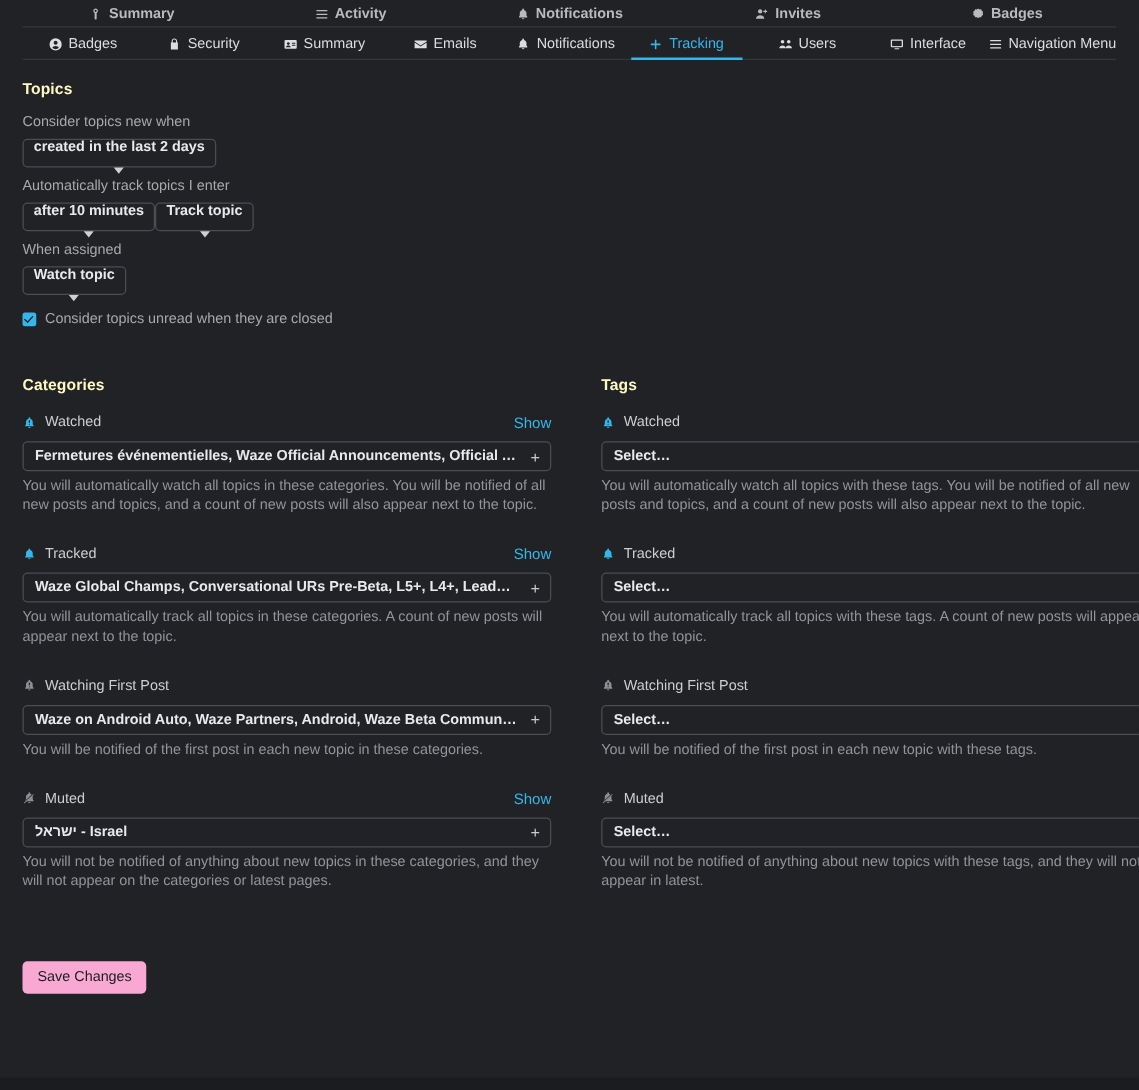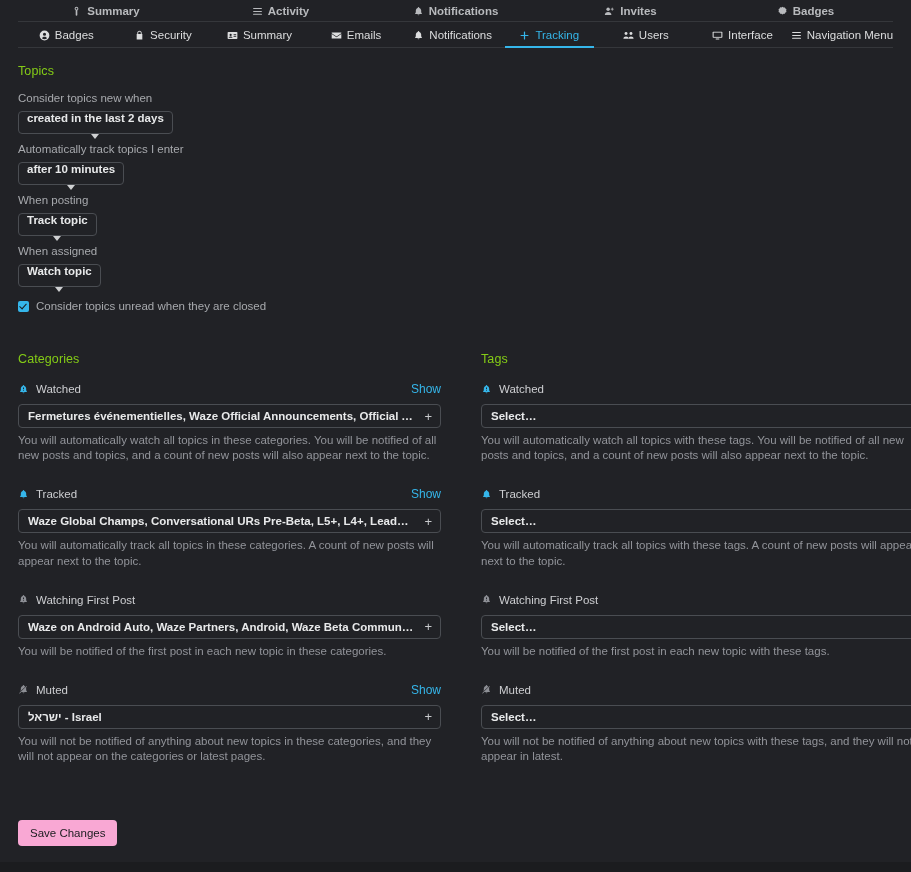--- a/index.html
+++ b/index.html
@@ -87,22 +87,22 @@
   }
 
   .ico { display: inline-flex; align-items: center; justify-content: center; }
   .ico svg { display: block; }
 
   
   .content { padding: 16px 18px 0 18px; }
 
   .section-title {
     font-size: 12.5px;
-    font-weight: normal;
-    color: #84cc16;
+    font-weight: bold;
+    color: #fef9c3;
     margin-bottom: 14px;
     letter-spacing: .1px;
   }
 
   .field-label {
     font-size: 11.5px;
     color: #a7a9ad;
     margin-bottom: 4px;
   }
 
@@ -383,21 +383,21 @@
 <div class="content">
 
   <div class="section-title">Topics</div>
 
   <div id="topics-fields"><div class="field-label">Consider topics new when</div><div class="dropdown">
         <span>created in the last 2 days</span>
         <span class="caret"></span>
       </div><div class="field-label">Automatically track topics I enter</div><div class="dropdown">
         <span>after 10 minutes</span>
         <span class="caret"></span>
-      </div><div class="field-label">When posting</div><div class="dropdown">
+      </div><div class="dropdown">
         <span>Track topic</span>
         <span class="caret"></span>
       </div><div class="field-label">When assigned</div><div class="dropdown">
         <span>Watch topic</span>
         <span class="caret"></span>
       </div></div>
 
   <div class="check-row">
     <span class="checkbox"></span>
     <span>Consider topics unread when they are closed</span>

